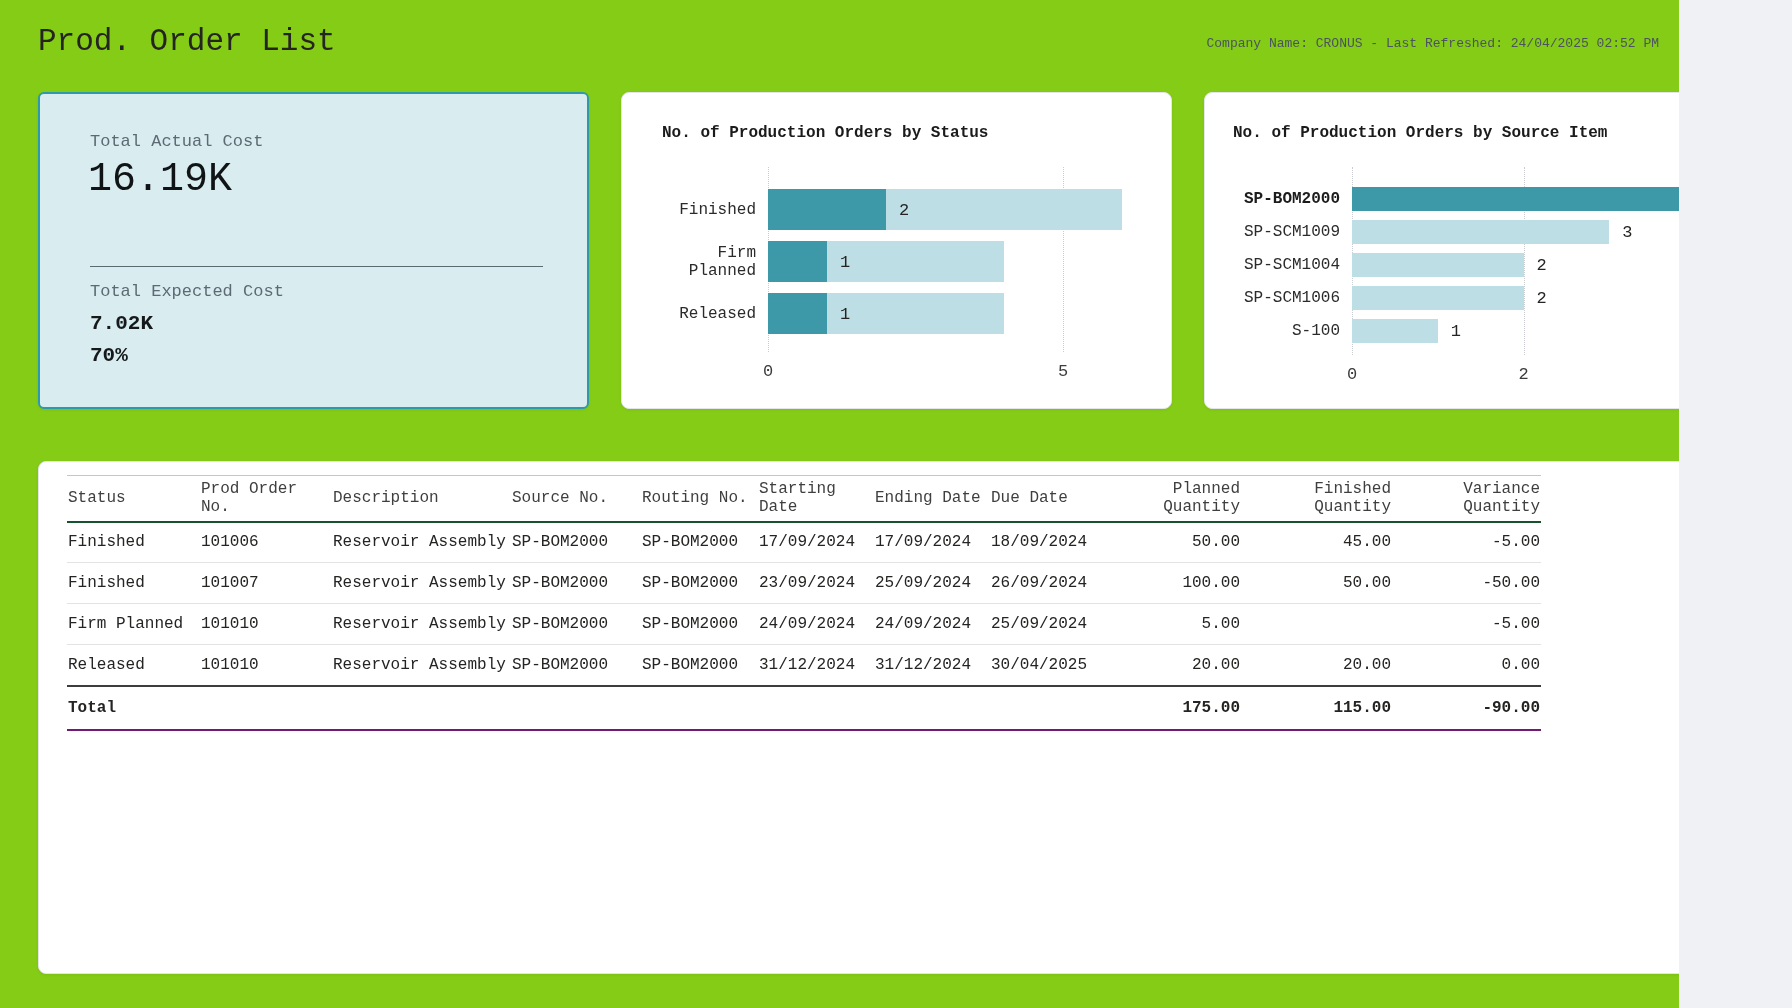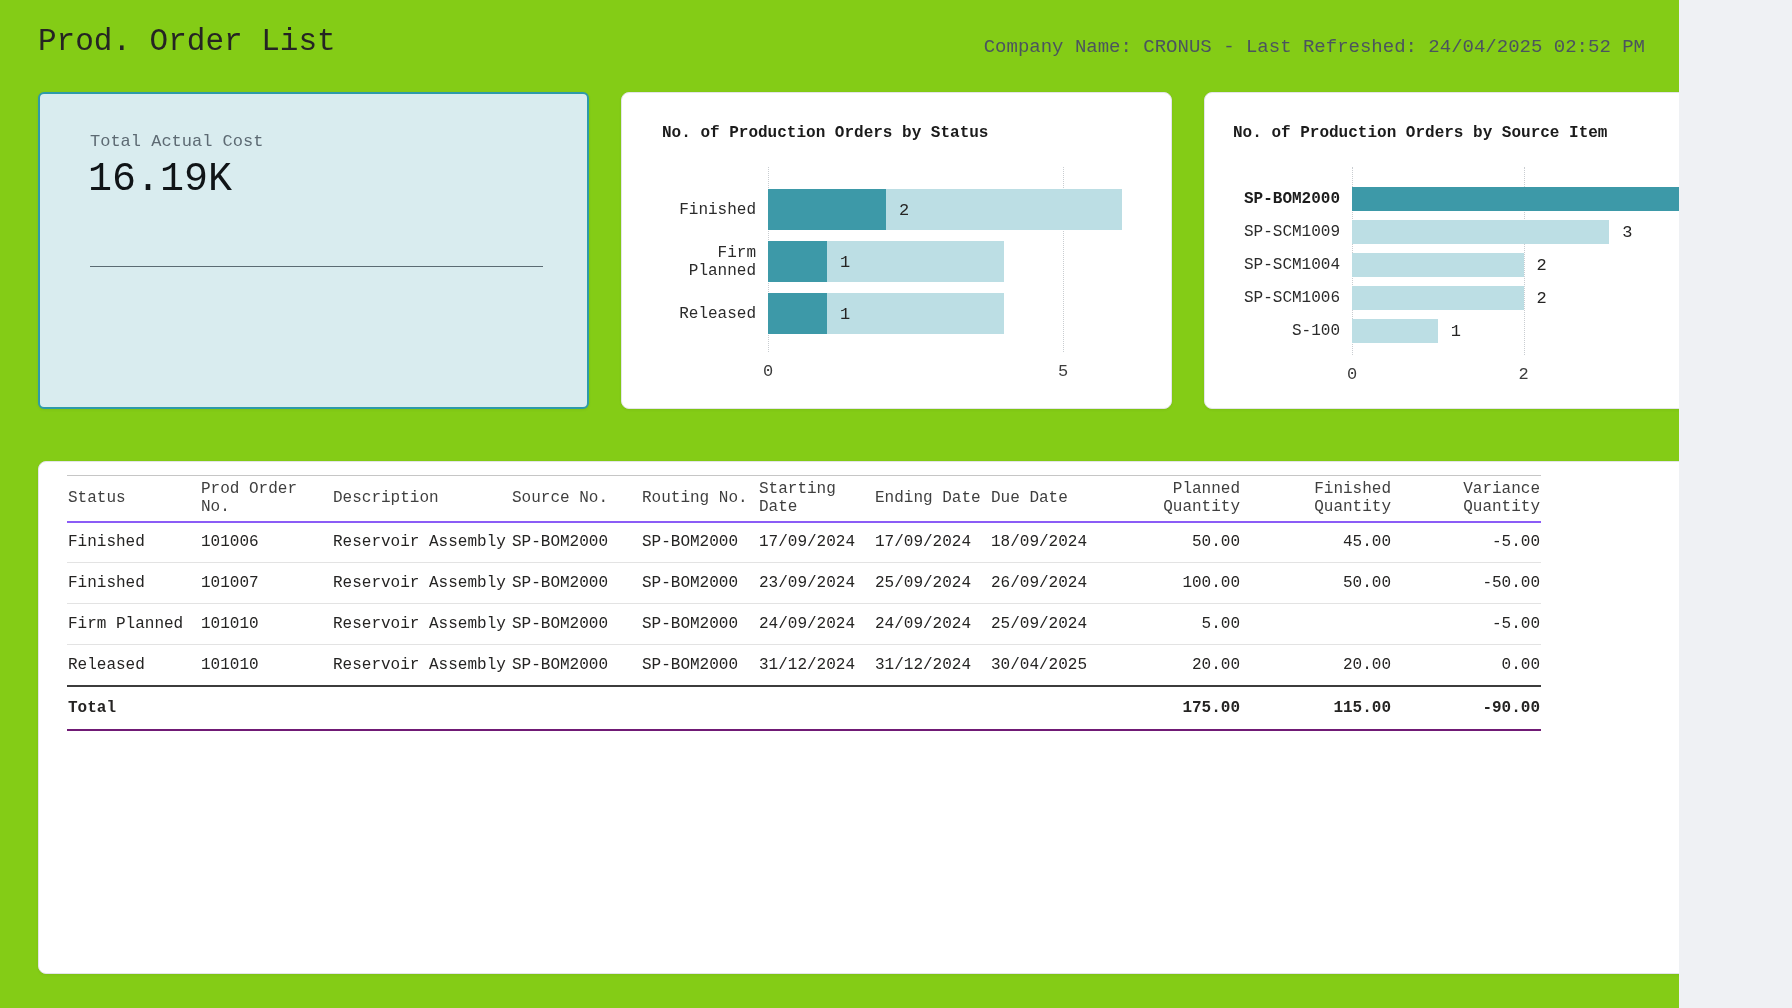--- a/index.html
+++ b/index.html
@@ -1,21 +1,21 @@
 <!DOCTYPE html>
 <html><head>
 <meta charset="utf-8">
 <style>
   html,body{margin:0;padding:0;background:#eff1f4;}
   .canvas{position:relative;width:1679px;height:1008px;background:#84cc16;
           font-family:Liberation Mono, monospace;color:#252423;overflow:hidden;}
 
   
   .page-title{position:absolute;left:38px;top:24px;font-size:31px;font-weight:500;color:#252423;}
-  .company-info{position:absolute;right:34px;top:36px;font-size:19px;color:#4b545e;}
+  .company-info{position:absolute;right:20px;top:36px;font-size:13px;color:#4b545e;}
 
   
   .card{position:absolute;top:92px;height:317px;background:#fff;border:1px solid #e3e5e9;
         border-radius:8px;box-shadow:0 1px 3px rgba(0,0,0,.06);box-sizing:border-box;}
   .kpi-card{left:38px;width:551px;background:#d9ecef;border:2px solid #2e9aa9;border-radius:6px;}
   .status-card{left:621px;width:551px;}
   .source-card{left:1204px;width:573px;}
 
   
   .kpi-label{position:absolute;left:50px;top:38px;font-size:17px;color:#5d6a73;}
@@ -46,38 +46,43 @@
   .tick{position:absolute;transform:translateX(-50%);font-size:17px;color:#3c3c3c;}
   .scrollbar{position:absolute;width:11px;background:#f1f1f1;}
   .scroll-thumb{width:100%;background:#c2c2c2;}
 
   
   .table-card{position:absolute;left:38px;top:461px;width:1739px;height:513px;background:#fff;
               border:1px solid #e3e5e9;border-radius:8px;box-shadow:0 1px 3px rgba(0,0,0,.06);box-sizing:border-box;}
   .table-title{font-size:19px;font-weight:700;color:#1b1b1b;margin:26px 0 0 28px;}
   table.details{border-collapse:collapse;table-layout:fixed;margin:13px 0 0 28px;font-size:16px;color:#252423;}
   table.details th{font-weight:400;color:#3f3f3f;text-align:left;}
-  table.details thead tr{height:46px;border-top:1px solid #c6c6c6;border-bottom:2px solid #8b5cf6;box-shadow:0 1px 0 #dcdcdc;}
+  table.details thead tr{height:46px;border-top:1px solid #c6c6c6;border-bottom:2px solid #14532d;box-shadow:0 1px 0 #dcdcdc;}
   table.details tbody tr{height:41px;border-bottom:1px solid #e3e3e3;}
   table.details tbody tr:last-child{border-bottom:none;}
   table.details tfoot tr{height:44px;border-top:2px solid #3c3c3c;border-bottom:2px solid #701a75;font-weight:700;}
   table.details .num{text-align:right;}
 </style>
 </head>
 <body>
 
 <div class="canvas">
 
   <div class="page-title">Prod. Order List</div>
   <div class="company-info">Company Name: CRONUS - Last Refreshed: 24/04/2025 02:52 PM</div>
 
   <div class="card kpi-card">
     <div class="kpi-label">Total Actual Cost</div>
     <div class="kpi-value">16.19K</div>
     <div class="kpi-divider"></div>
+    <div class="kpi-col c1">
+      <div class="lbl">Total Expected Cost</div>
+      <div class="val">7.02K</div>
+      <div class="sub">70%</div>
+    </div>
   </div>
 
   <div class="card status-card">
     <div class="chart-title">No. of Production Orders by Status</div>
     <div class="chart" id="chart-0">
         <div class="plot" style="padding: 22px 0px 18px;">
           <div class="gridline" style="left: 126px;"></div>
           <div class="gridline" style="left: 421px;"></div>
           <div class="bar-row" style="height: 41px; margin-bottom: 11px;">
             <div class="bar-label" style="width: 114px; margin-right: 12px;">Finished</div>

